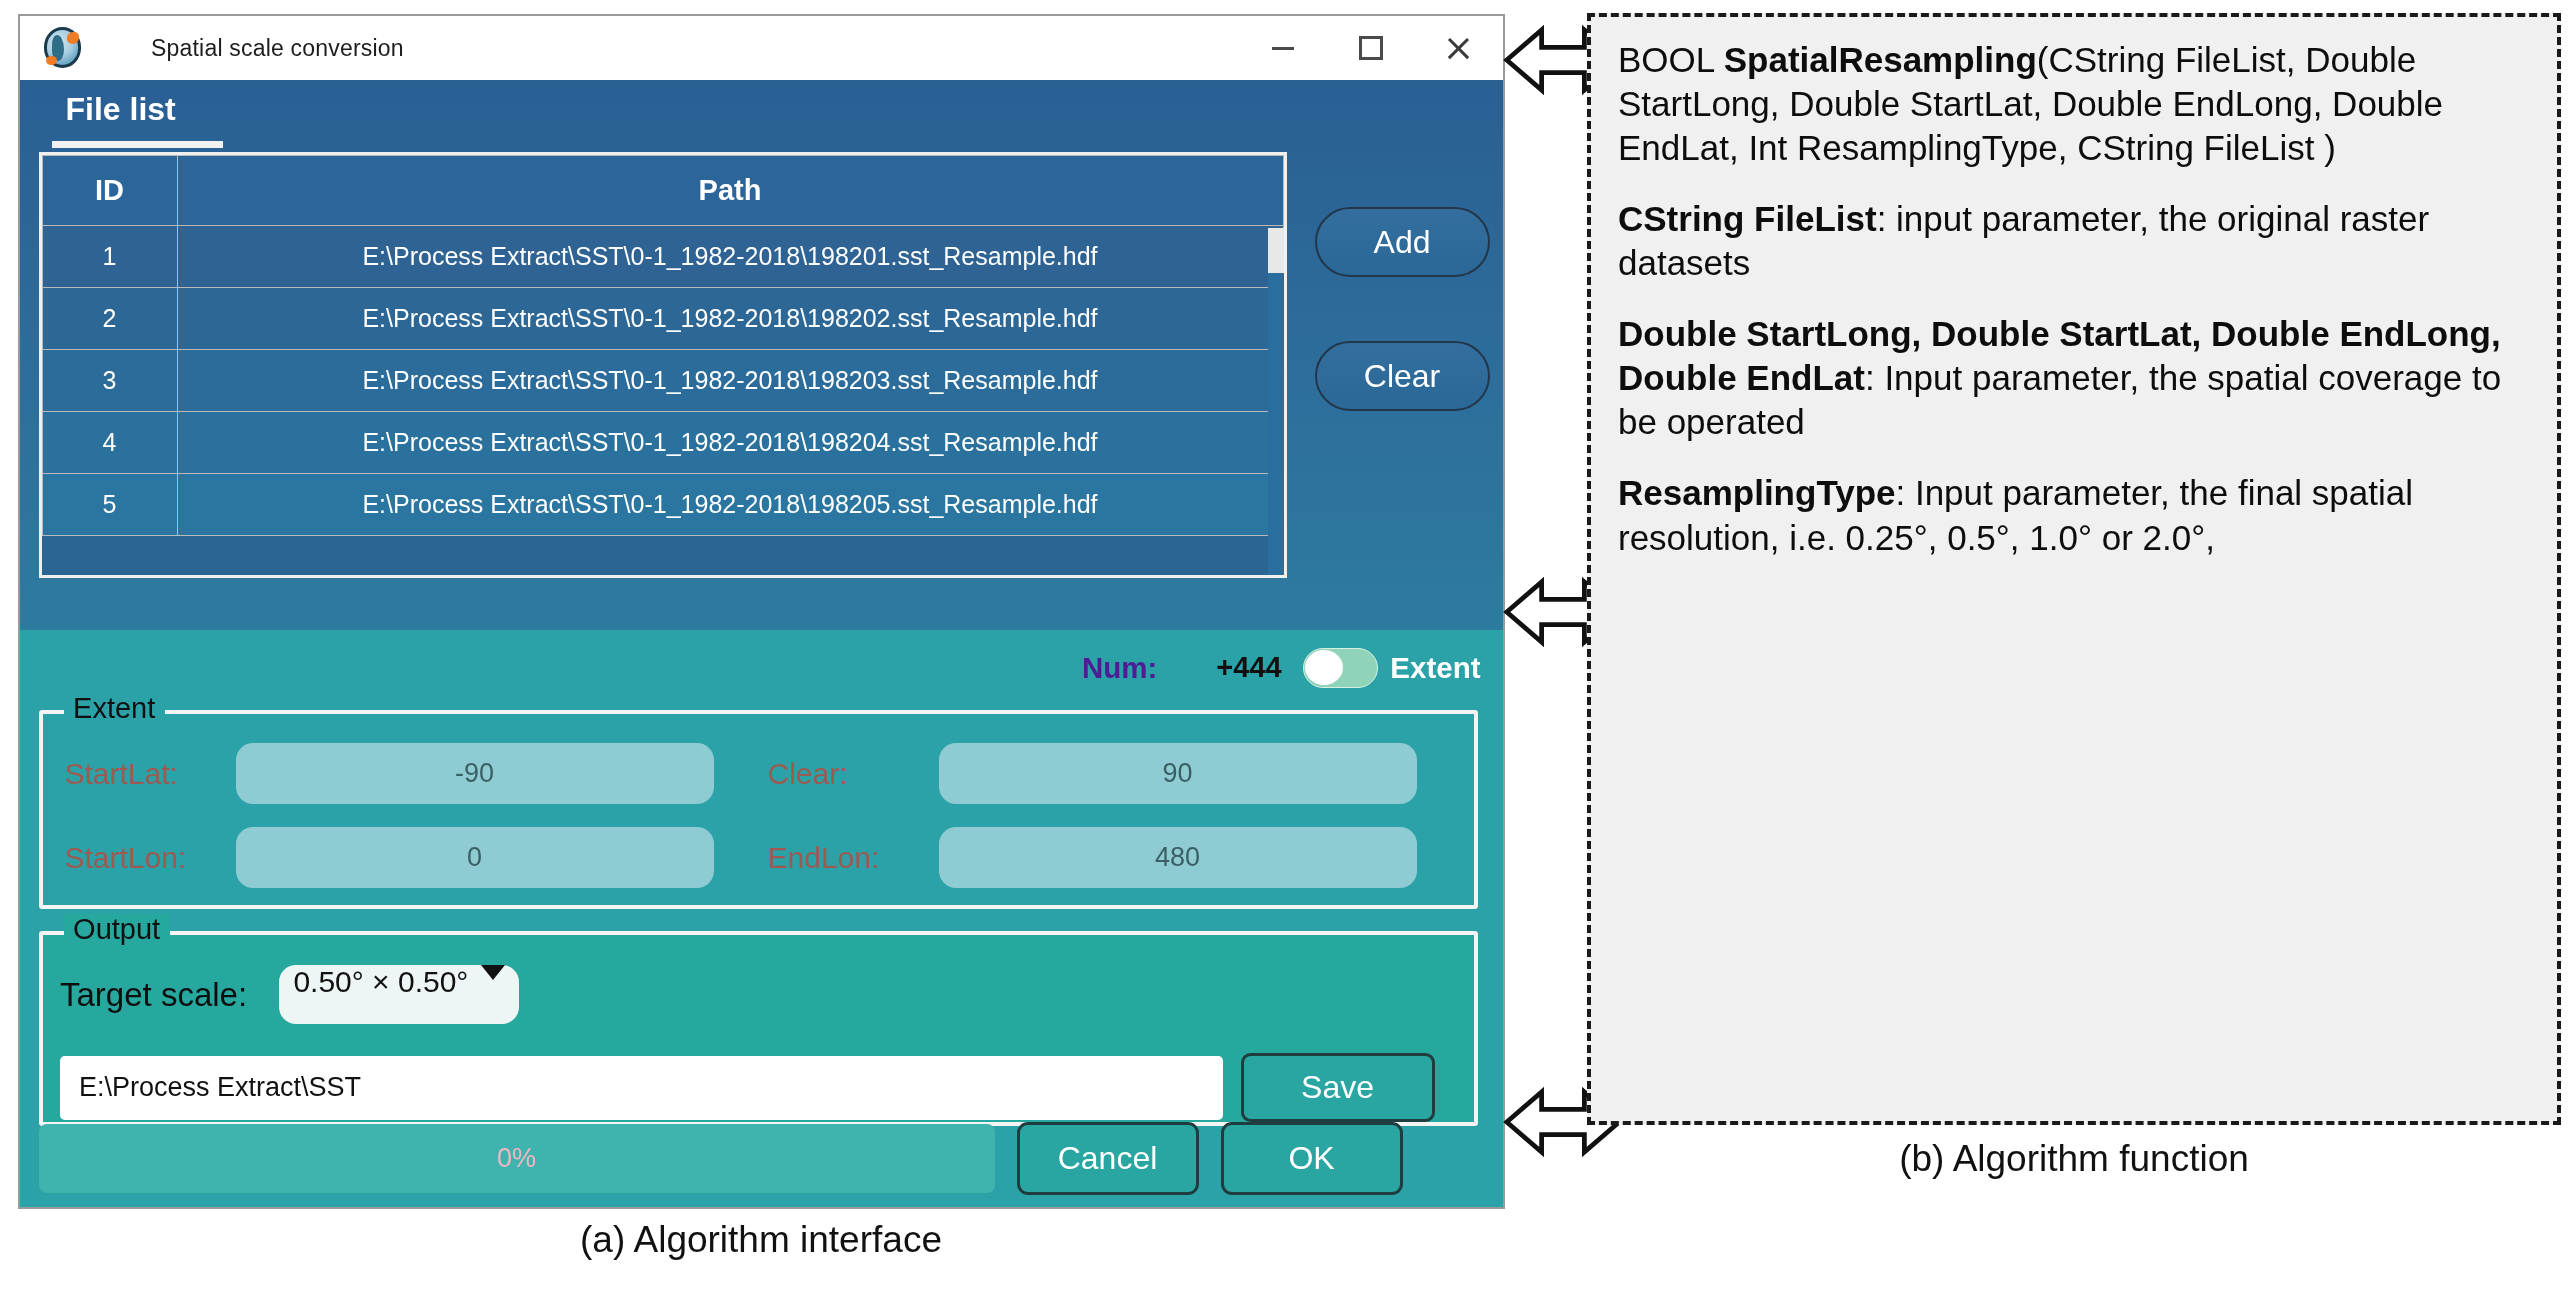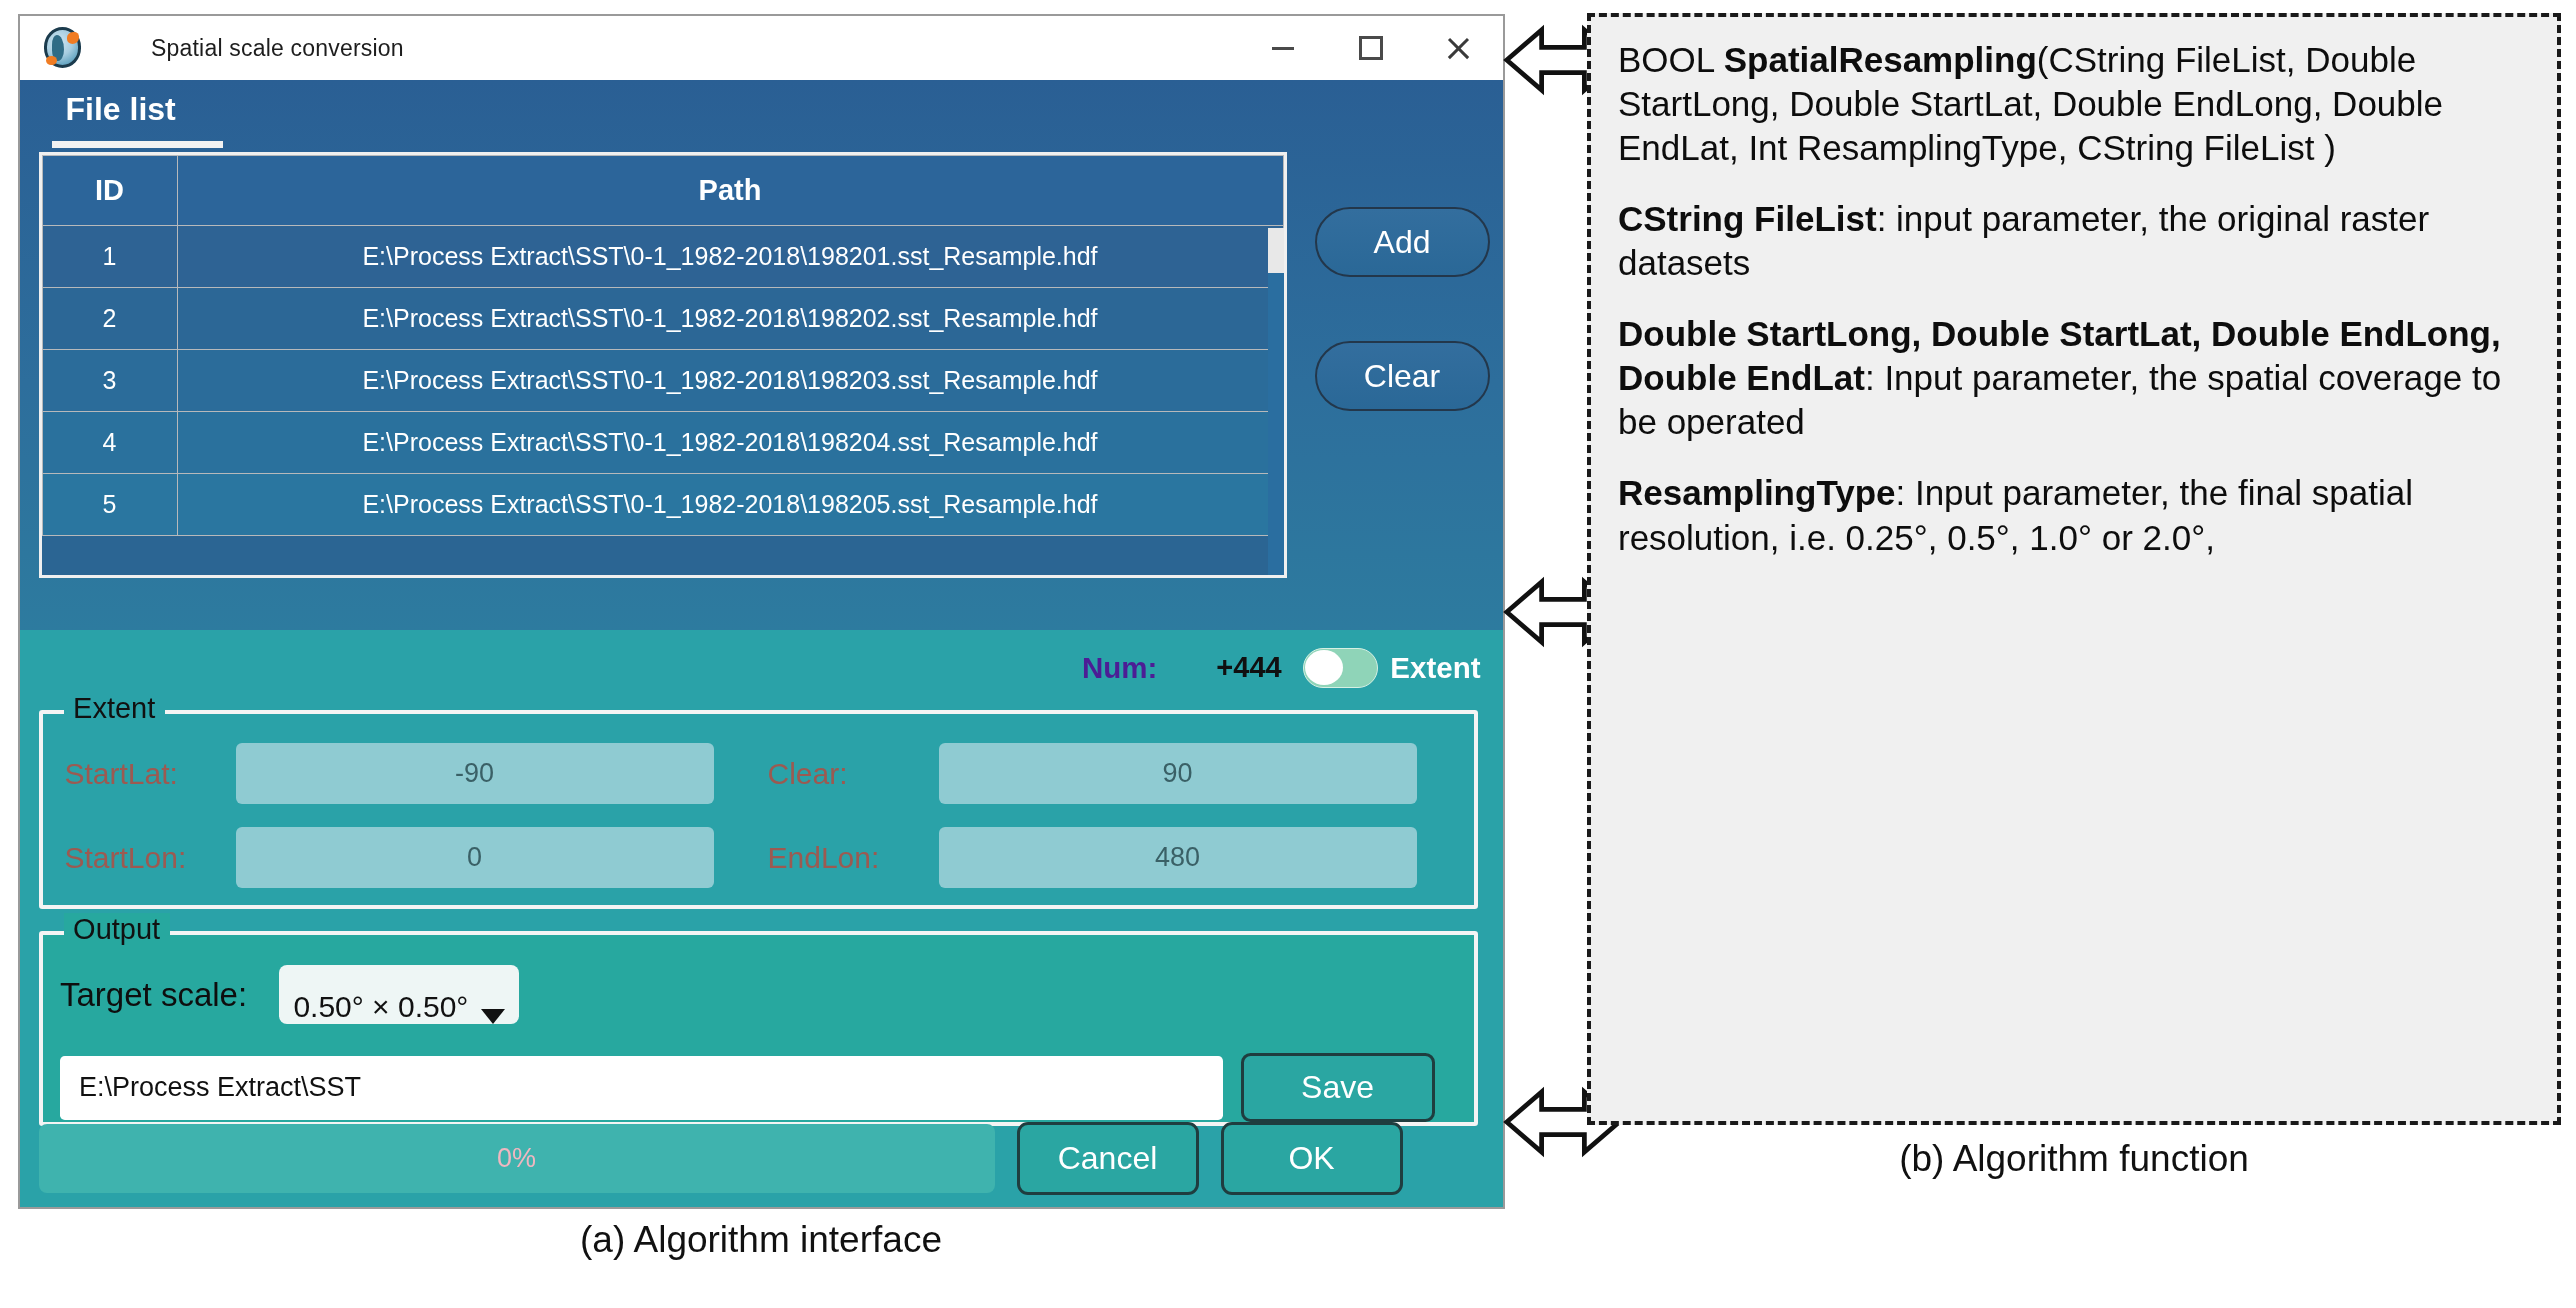--- a/index.html
+++ b/index.html
@@ -147,36 +147,36 @@
     background: #2aa2a8; padding: 0 9.6px;
     font-size: 29px; color: #111111;
   }
   #extent-group { left: 19px; top: 80px; width: 1439px; height: 199px; }
   #output-group { left: 19px; top: 301px; width: 1439px; height: 195px; background: #27a89f; }
   #output-group > .gb-title { background: #27a89f; }
 
   .field-row { position: absolute; display: flex; align-items: center; }
   .f-label { font-size: 30px; color: #9c5a51; width: 171px; }
   .f-input {
-    width: 478px; height: 61px; border-radius: 6px; background: #8fcbd2;
+    width: 478px; height: 61px; border-radius: 17px; background: #8fcbd2;
     color: #3a6066; font-size: 27px;
     display: flex; align-items: center; justify-content: center;
     border: none;
   }
   .r1 { left: 22px; top: 29px; }
   .r2 { left: 22px; top: 113px; }
   .r3 { left: 725px; top: 29px; }
   .r4 { left: 725px; top: 113px; }
 
   .target-row { position: absolute; left: 17.5px; top: 30px; display: flex; align-items: center; }
   .target-label { font-size: 33px; color: #0e0e0e; }
   .target-select {
-    margin-left: 32px; background: #eef6f5; border-radius: 8px;
+    margin-left: 32px; background: #eef6f5; border-radius: 17px;
     height: 59px; min-width: 215px; padding: 0 14.3px;
-    display: flex; align-items: flex-end; gap: 12.7px;
+    display: flex; align-items: flex-start; gap: 12.7px;
     font-size: 30px; color: #111111;
   }
   .caret { width: 0; height: 0; border-left: 12px solid transparent; border-right: 12px solid transparent; border-top: 15px solid #111; }
 
   .save-row { position: absolute; left: 17.5px; top: 118px; display: flex; align-items: center; }
   .path-input {
     width: 1163px; height: 64px; background: #ffffff; border-radius: 4.8px;
     font-size: 27px; color: #111111; display: flex; align-items: center; padding-left: 19px;
   }
   .save-btn {

